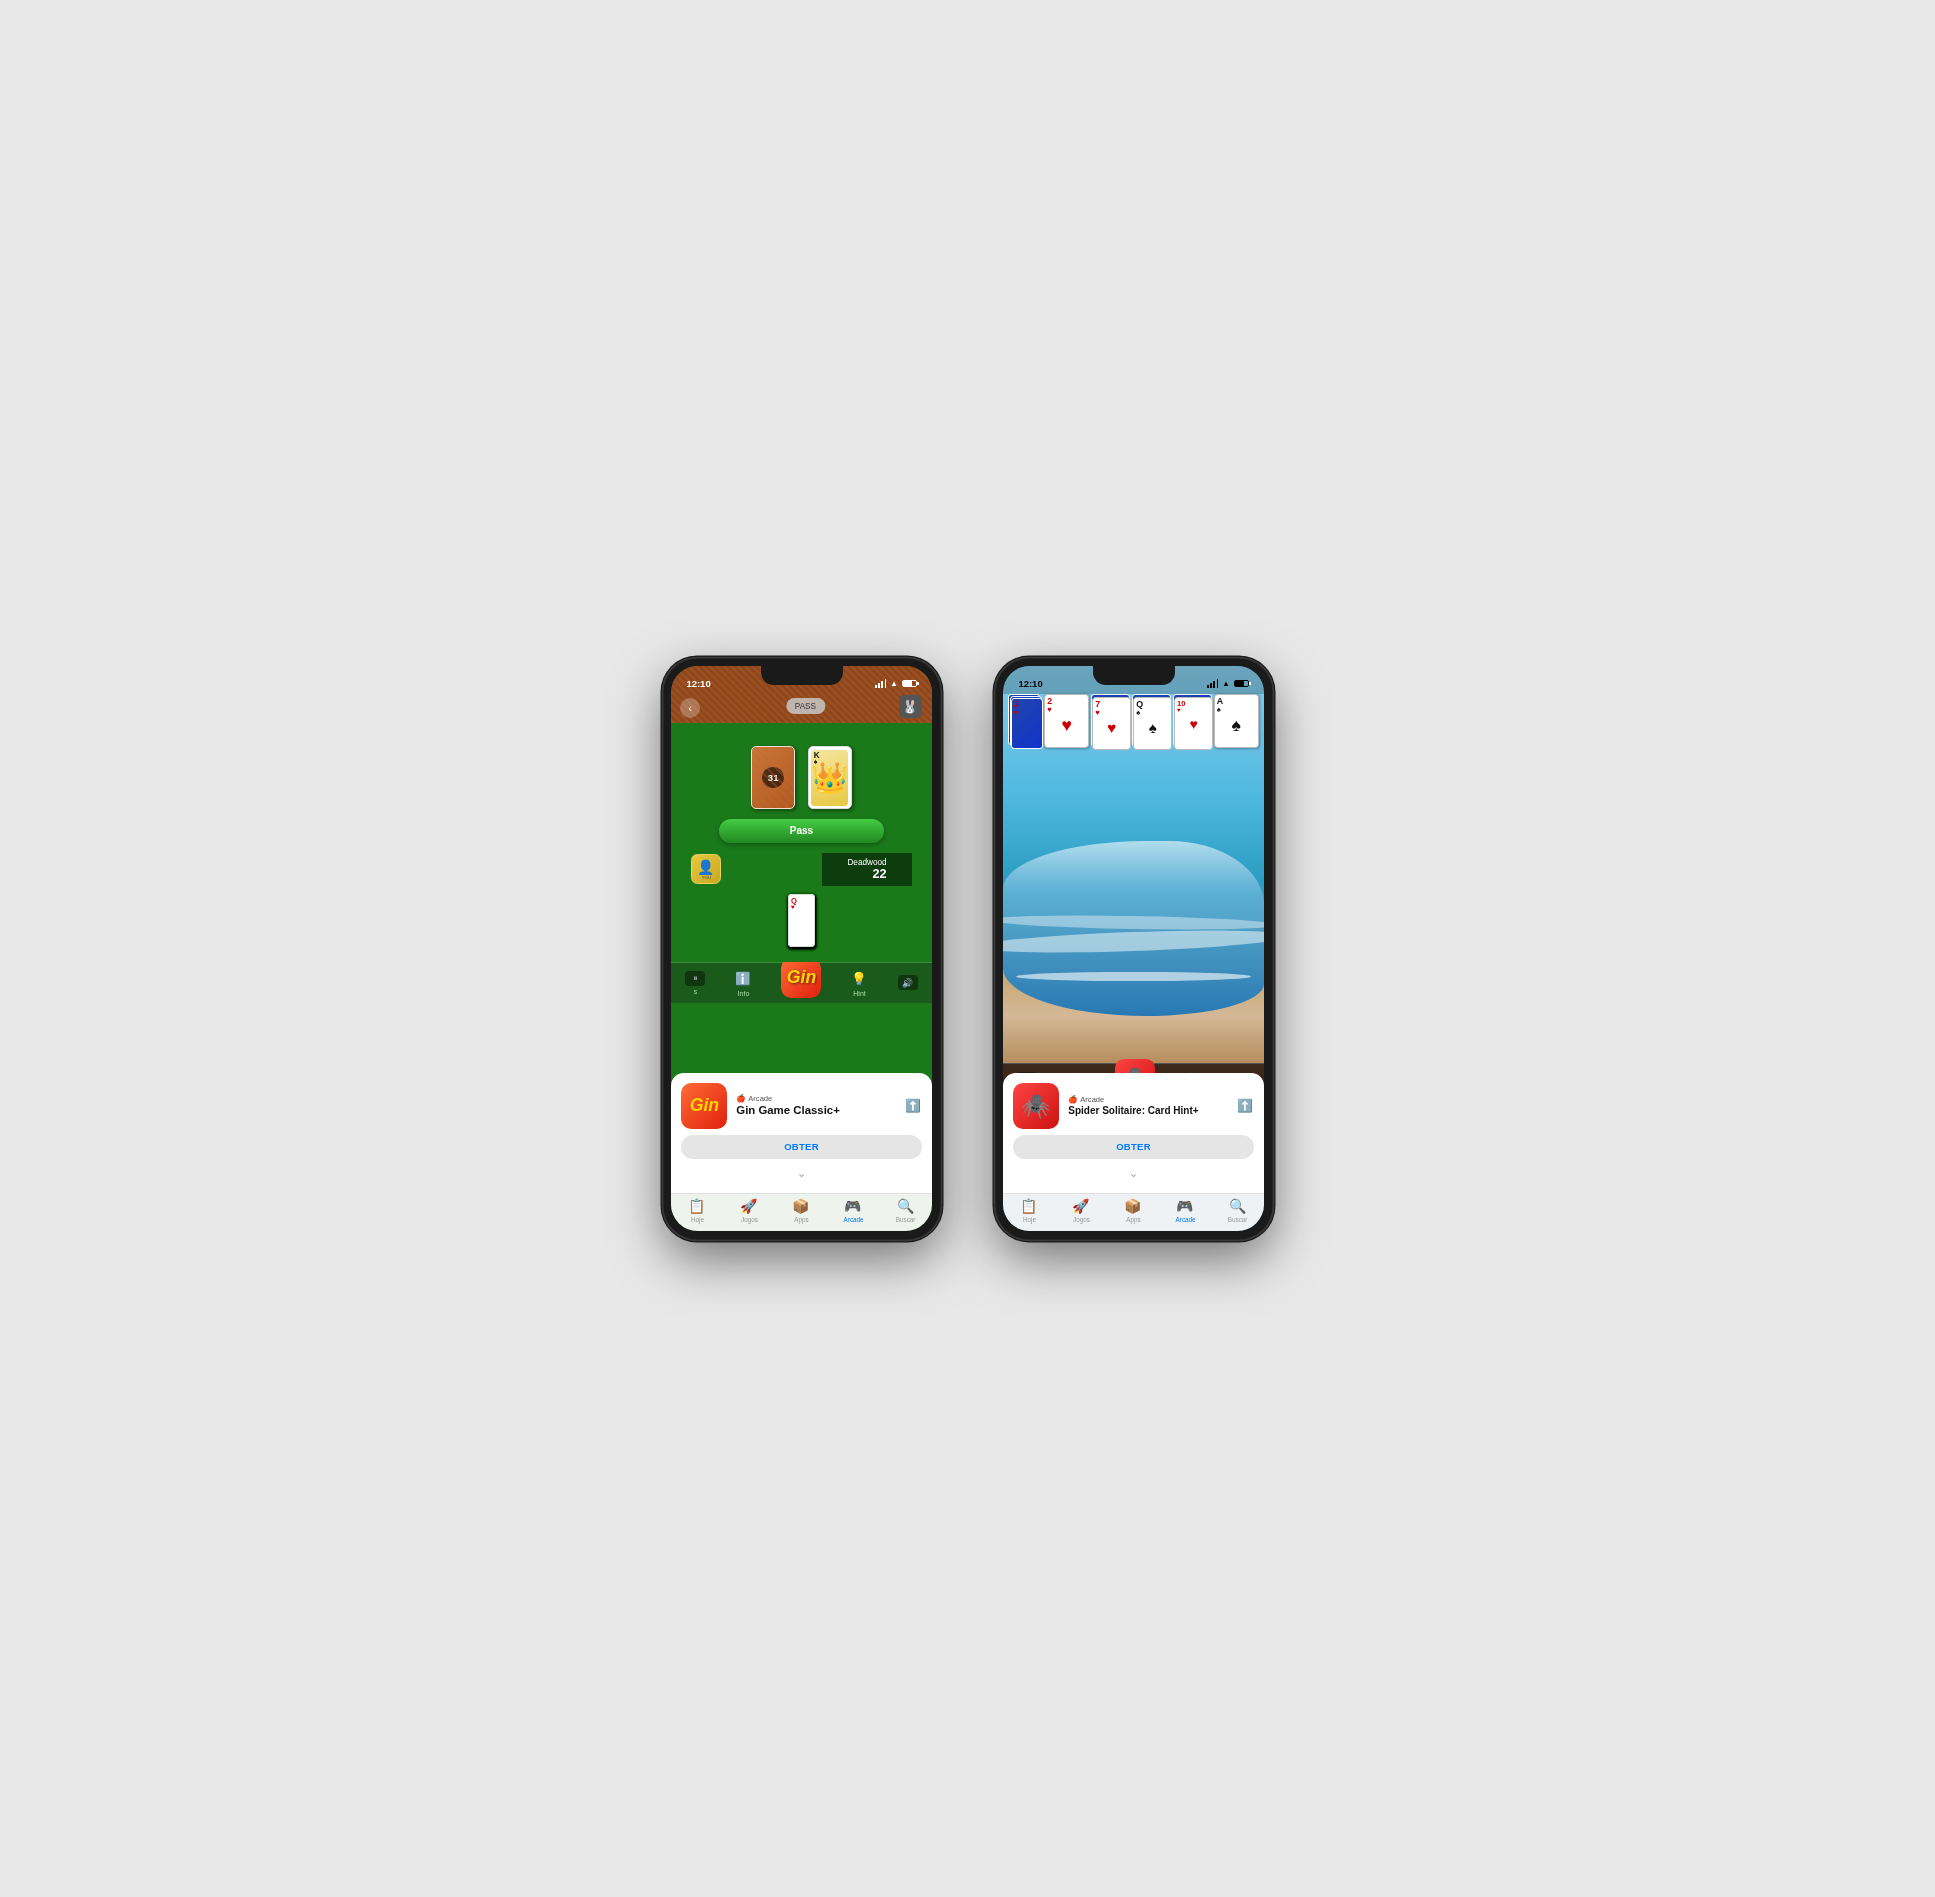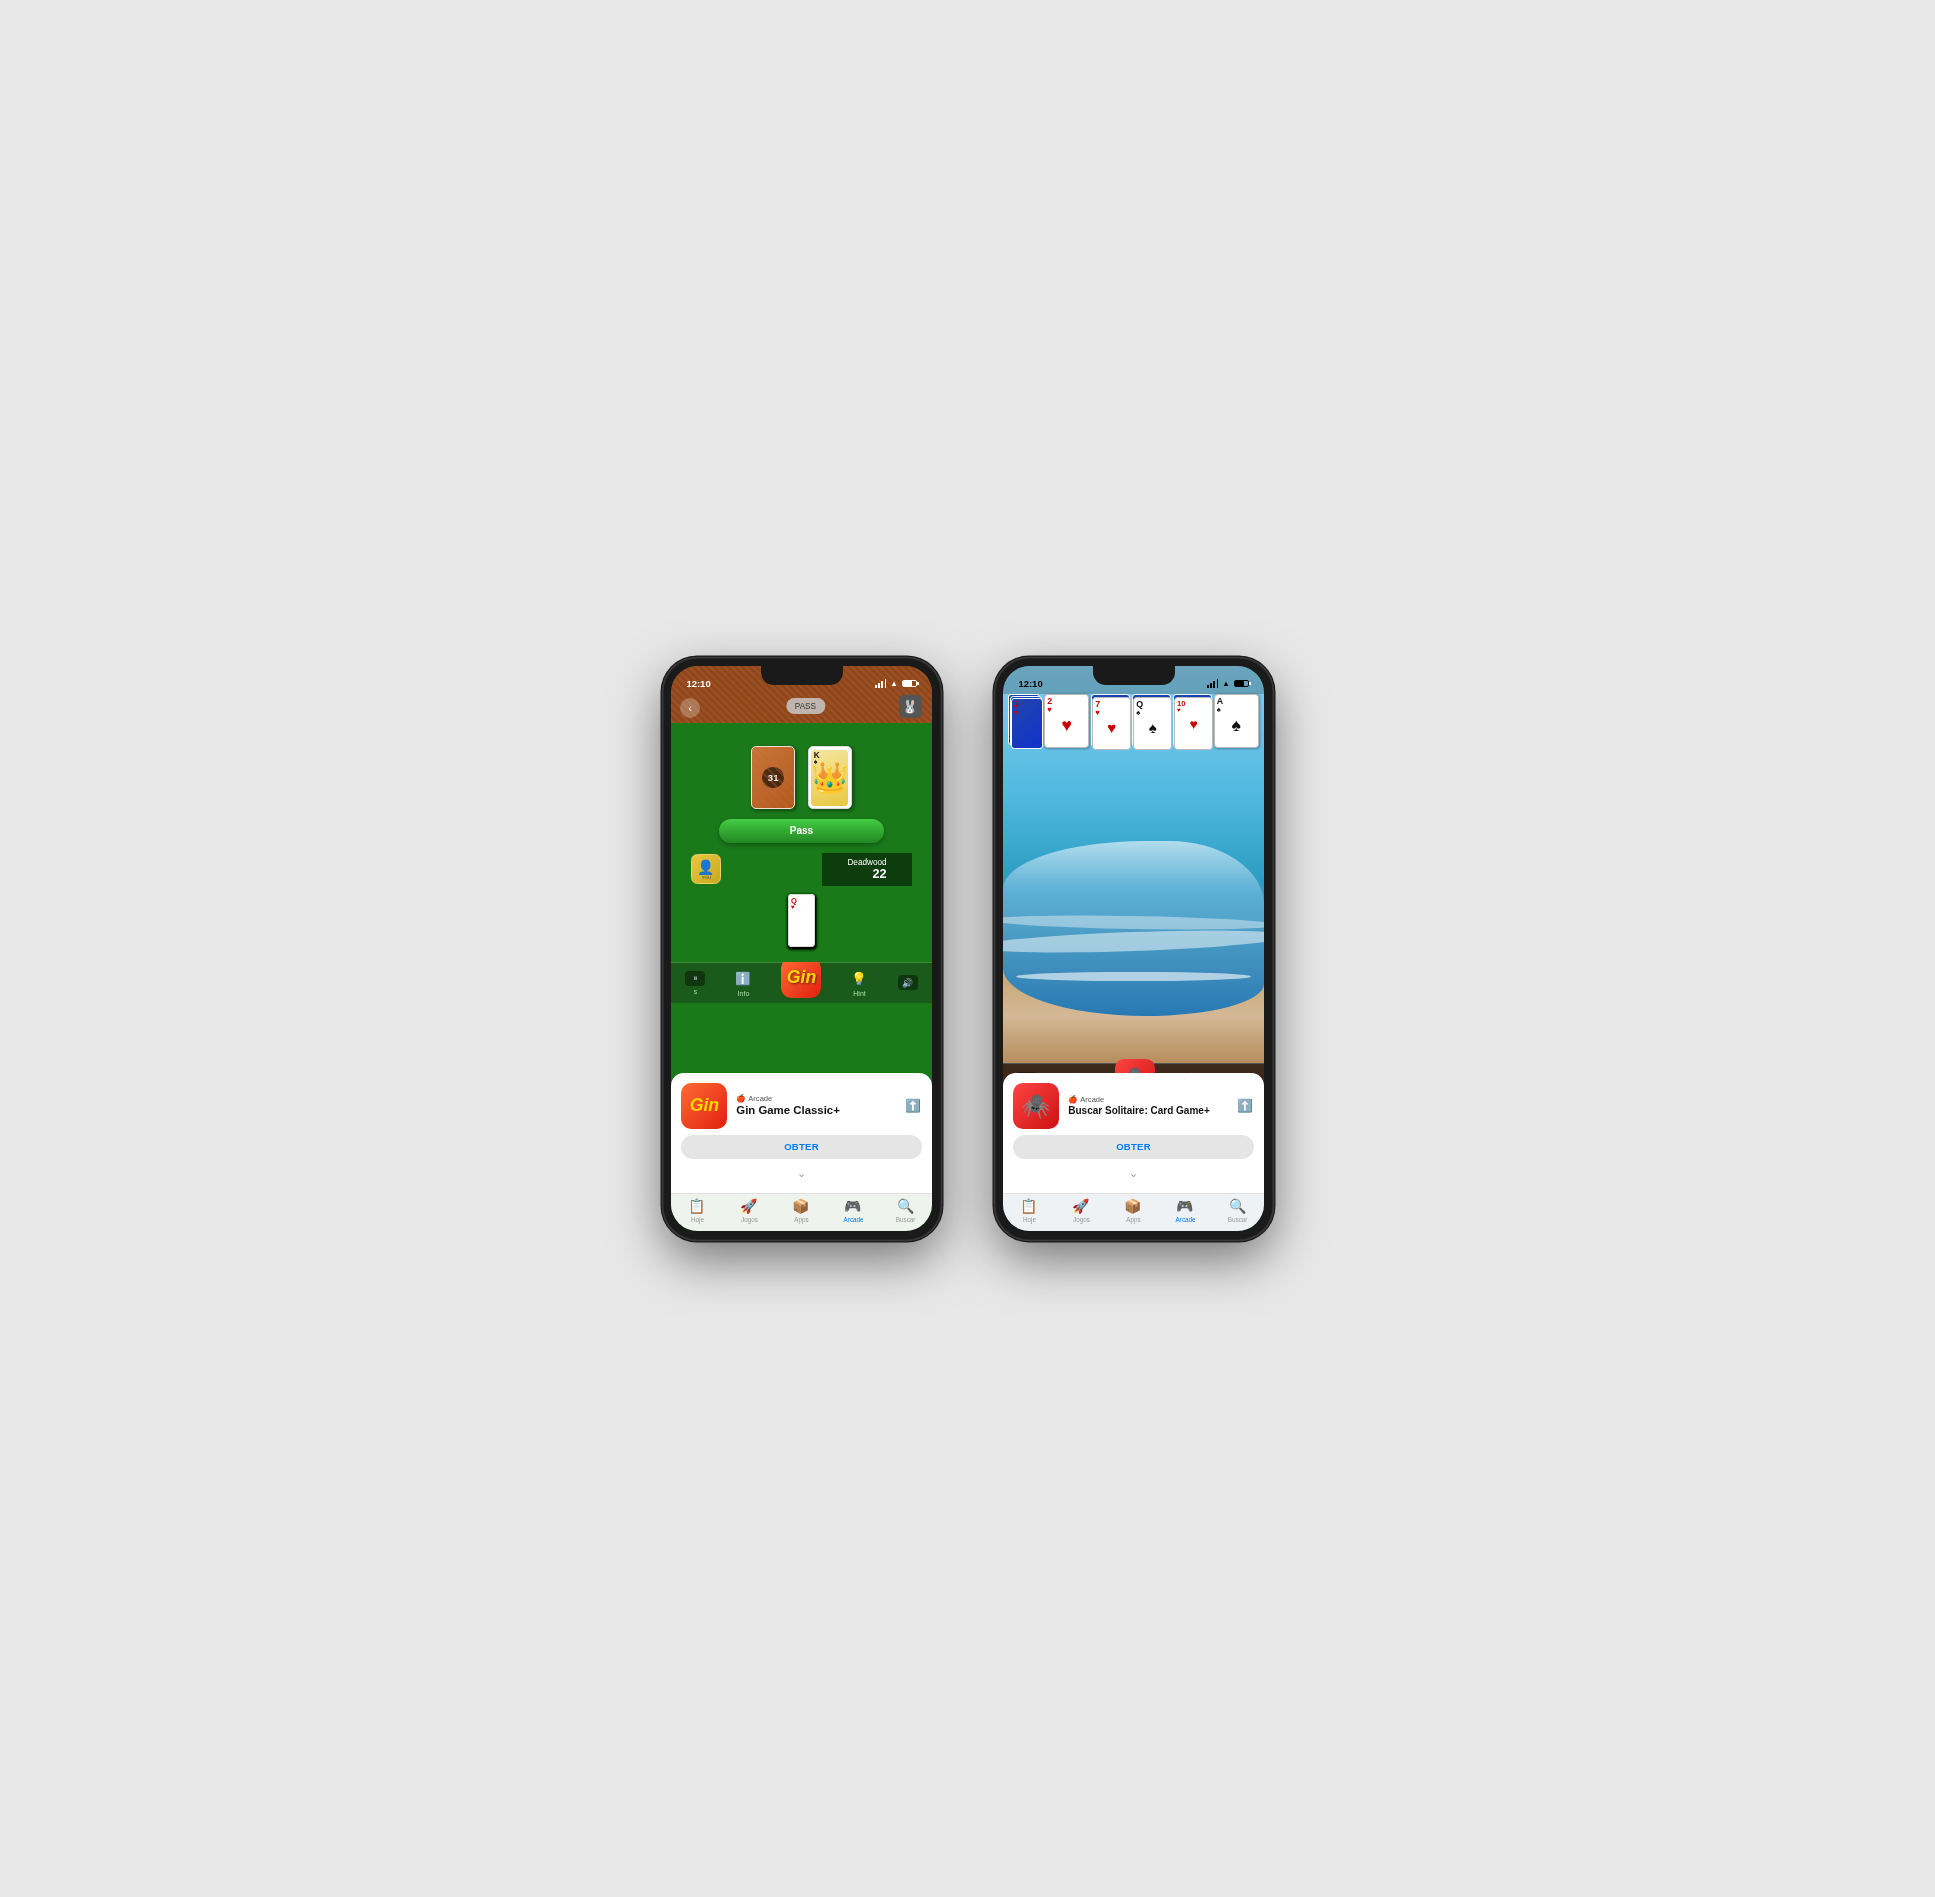--- a/index.html
+++ b/index.html
@@ -853,21 +853,21 @@
         <div class="appstore-overlay">
           <div class="app-info-row">
             <div class="app-icon" style="background:linear-gradient(135deg,#ff4444,#cc1111);border-radius:10px;display:flex;align-items:center;justify-content:center;font-size:24px;">
               🕷️
             </div>
             <div class="app-text-info">
               <div class="arcade-badge">
                 <span class="arcade-icon">🍎</span>
                 <span>Arcade</span>
               </div>
-              <div class="app-name" style="font-size:10px;">Buscar Solitaire: Card Game+</div>
+              <div class="app-name" style="font-size:10px;">Spider Solitaire: Card Hint+</div>
             </div>
             <div class="share-btn">
               <span>⬆️</span>
             </div>
           </div>
           <div class="get-btn">OBTER</div>
           <div class="chevron-down">⌄</div>
         </div>
 
         <div class="tab-bar">

